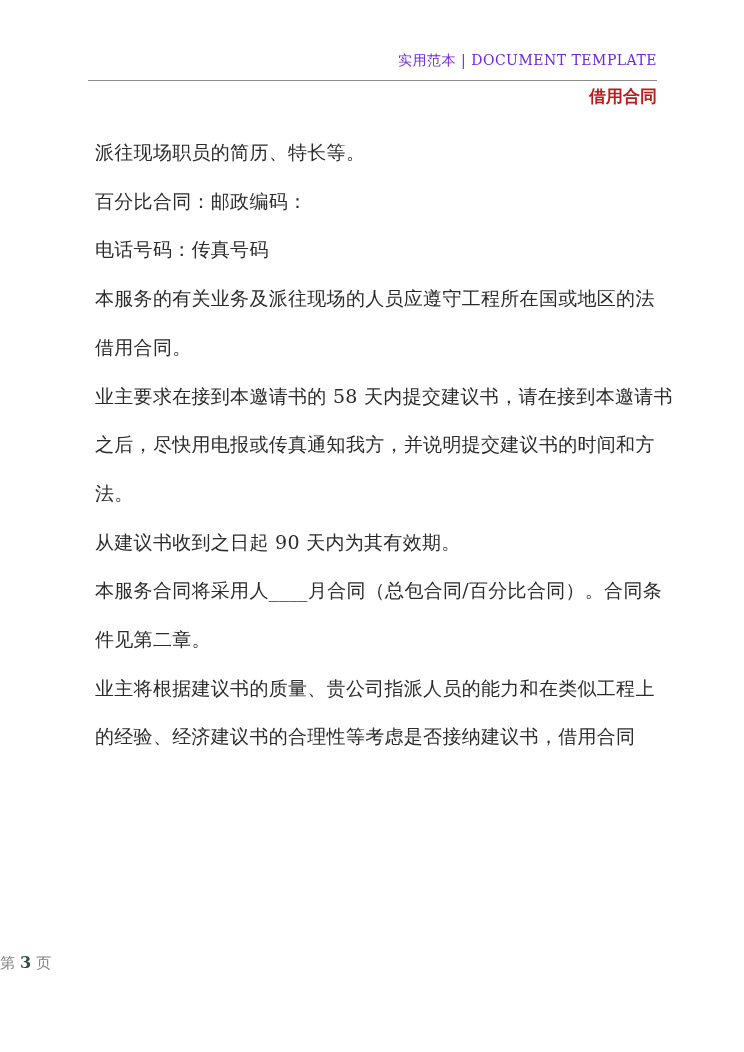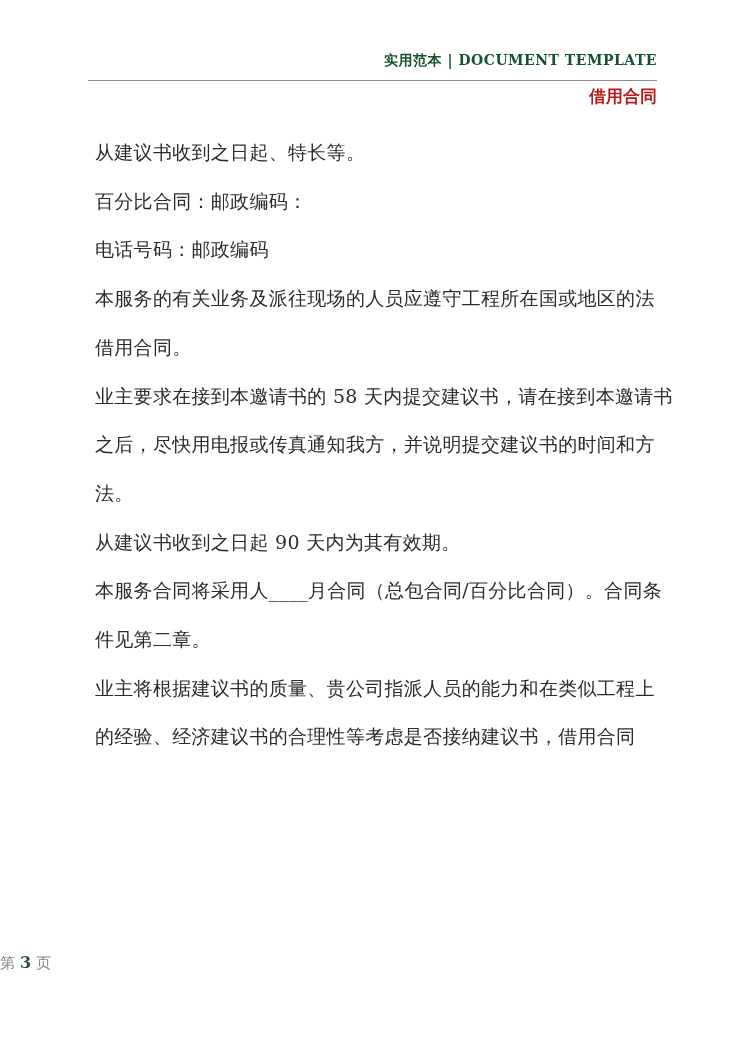--- a/index.html
+++ b/index.html
@@ -17,22 +17,22 @@
   }
   .header {
     position: absolute;
     top: 50px;
     left: 88px;
     right: 87px;
     text-align: right;
   }
   .brand {
     font-size: 14px;
-    font-weight: bold;
-    color: #14532d;
+    font-weight: normal;
+    color: #6d28d9;
     letter-spacing: 0.5px;
     line-height: 20px;
   }
   .header-rule {
     margin-top: 10px;
     height: 1px;
     background: #8c8c8c;
   }
   .doc-type {
     margin-top: 4px;
@@ -78,23 +78,23 @@
 
 <div class="page">
 
   <div class="header">
     <div class="brand">实用范本 | DOCUMENT TEMPLATE</div>
     <div class="header-rule"></div>
     <div class="doc-type">借用合同</div>
   </div>
 
   <div class="doc-body">
-    <p class="para">从建议书收到之日起、特长等。</p>
+    <p class="para">派往现场职员的简历、特长等。</p>
     <p class="para">百分比合同：邮政编码：</p>
-    <p class="para">电话号码：邮政编码</p>
+    <p class="para">电话号码：传真号码</p>
     <p class="para">本服务的有关业务及派往现场的人员应遵守工程所在国或地区的法
 借用合同。</p>
     <p class="para">业主要求在接到本邀请书的 58 天内提交建议书，请在接到本邀请书
 之后，尽快用电报或传真通知我方，并说明提交建议书的时间和方
 法。</p>
     <p class="para">从建议书收到之日起 90 天内为其有效期。</p>
     <p class="para">本服务合同将采用人____月合同（总包合同/百分比合同）。合同条
 件见第二章。</p>
     <p class="para">业主将根据建议书的质量、贵公司指派人员的能力和在类似工程上
 的经验、经济建议书的合理性等考虑是否接纳建议书，借用合同</p>

